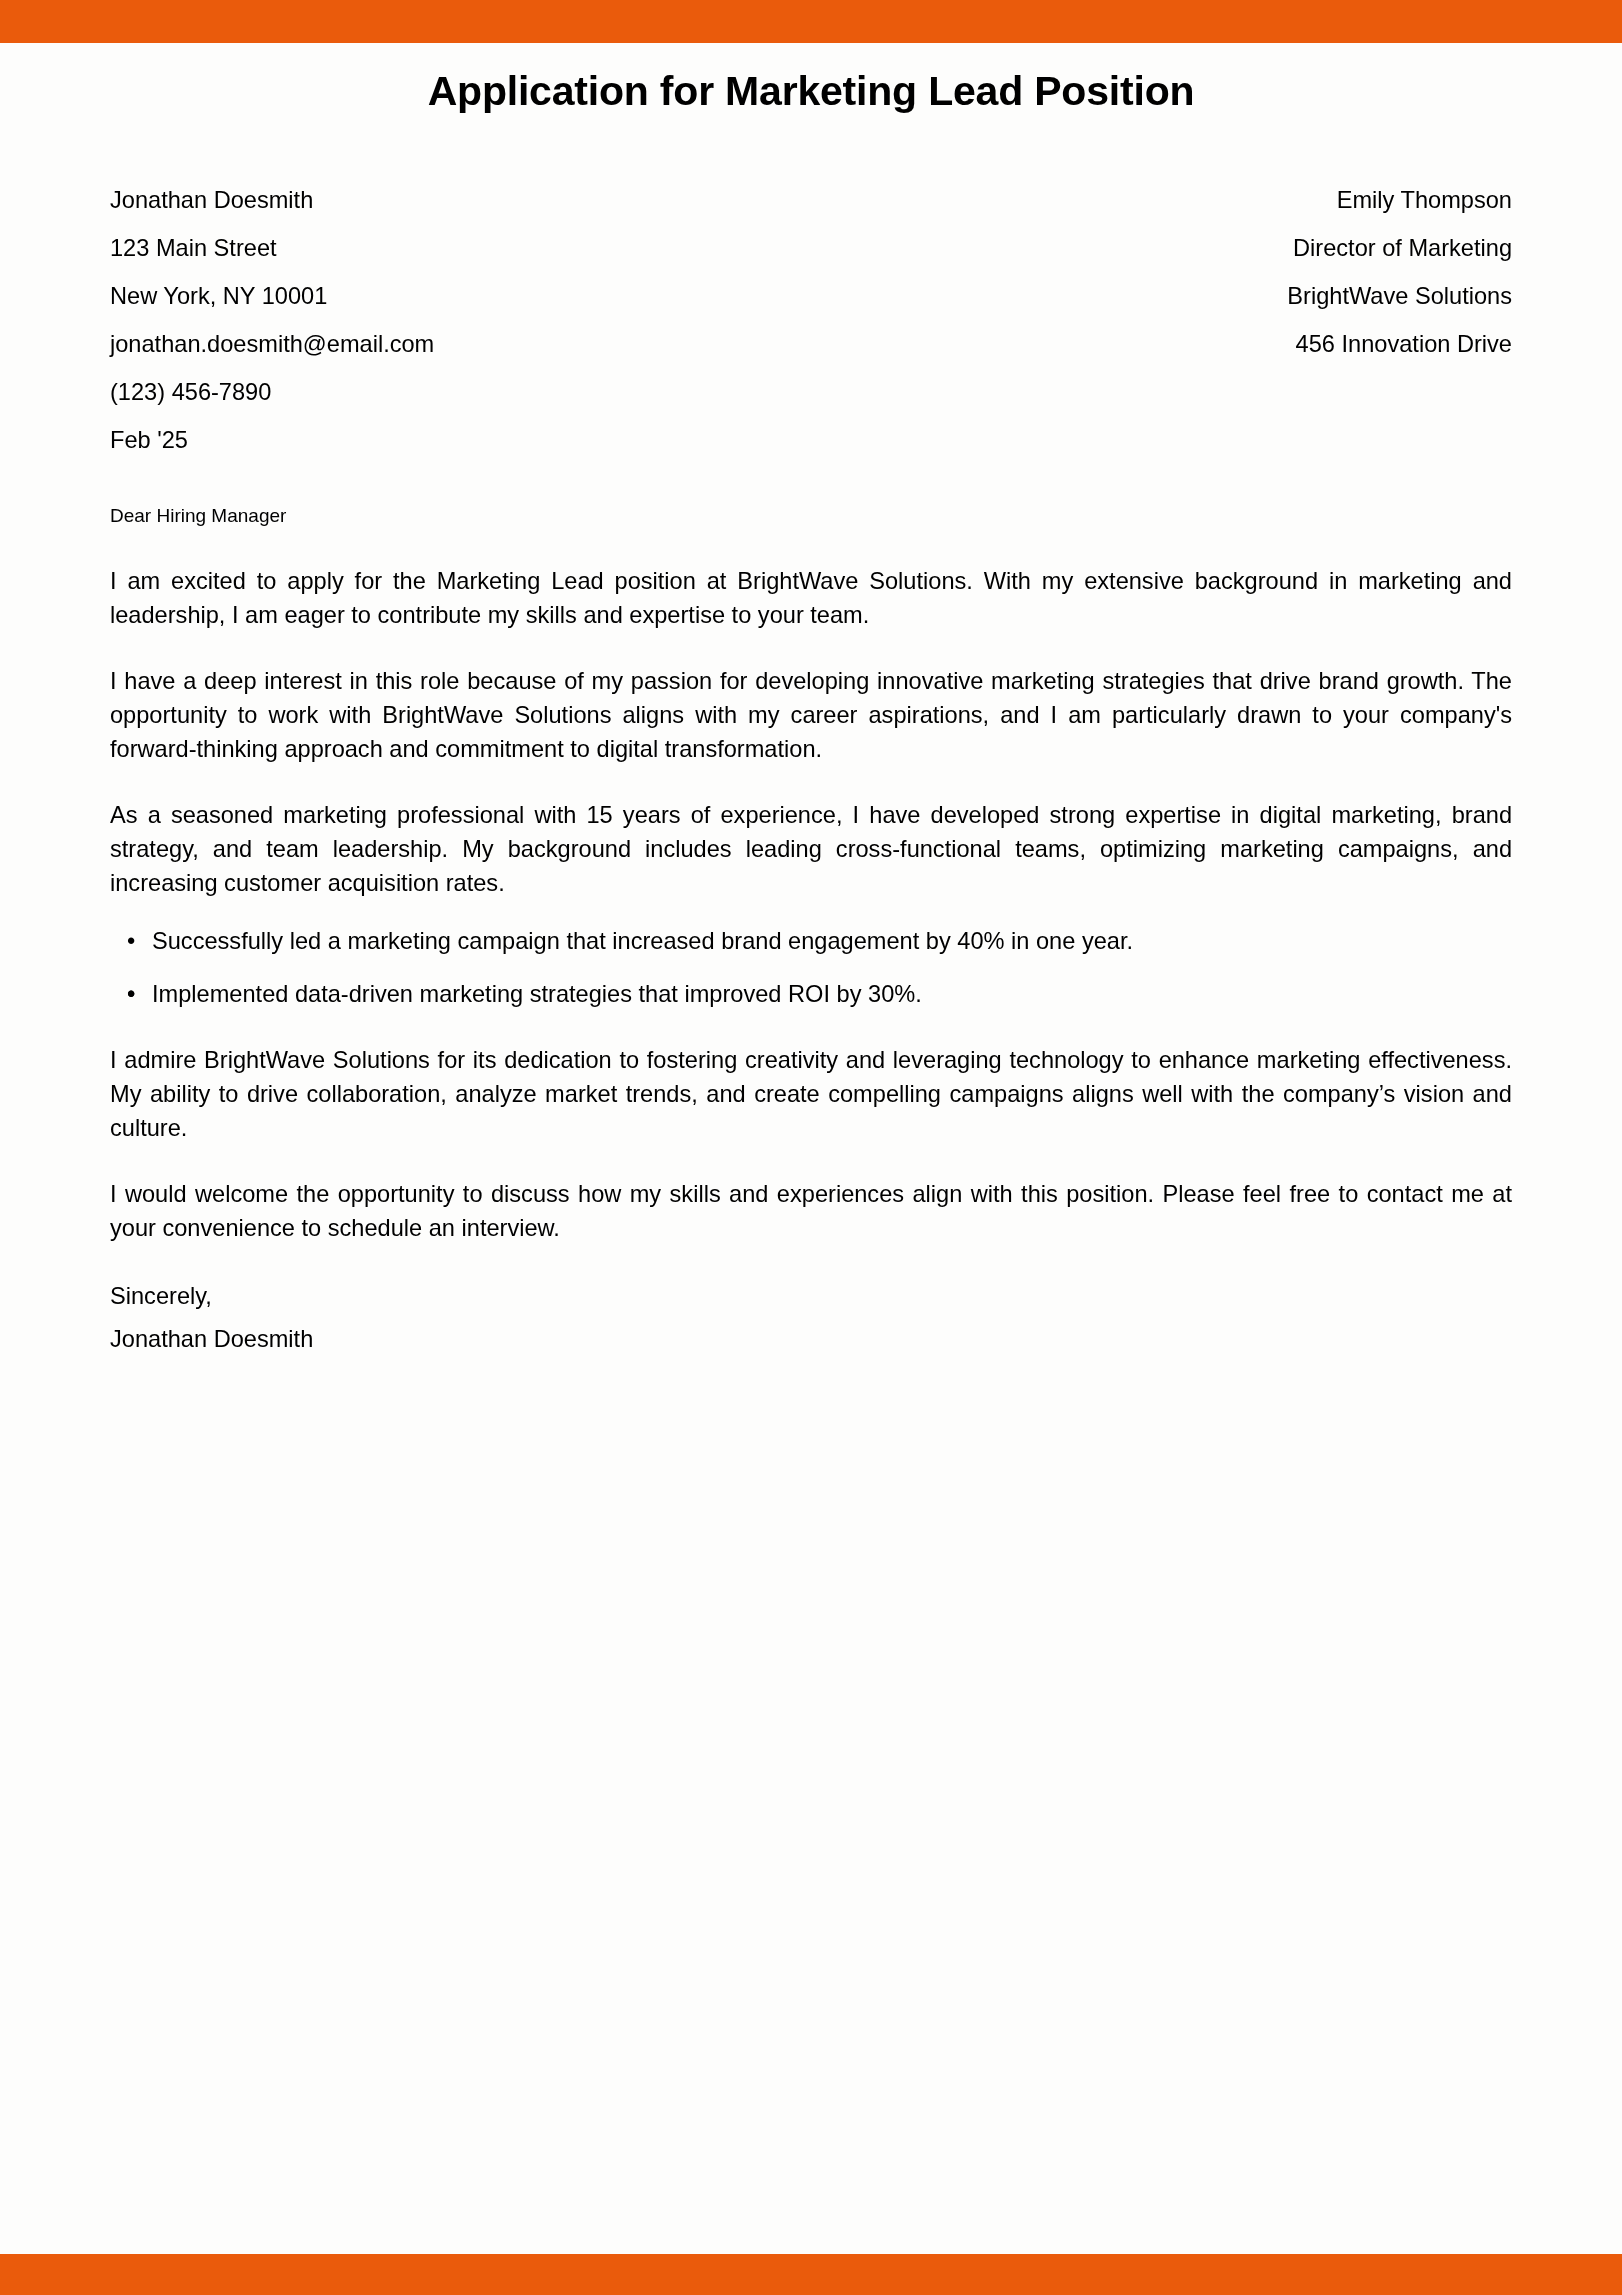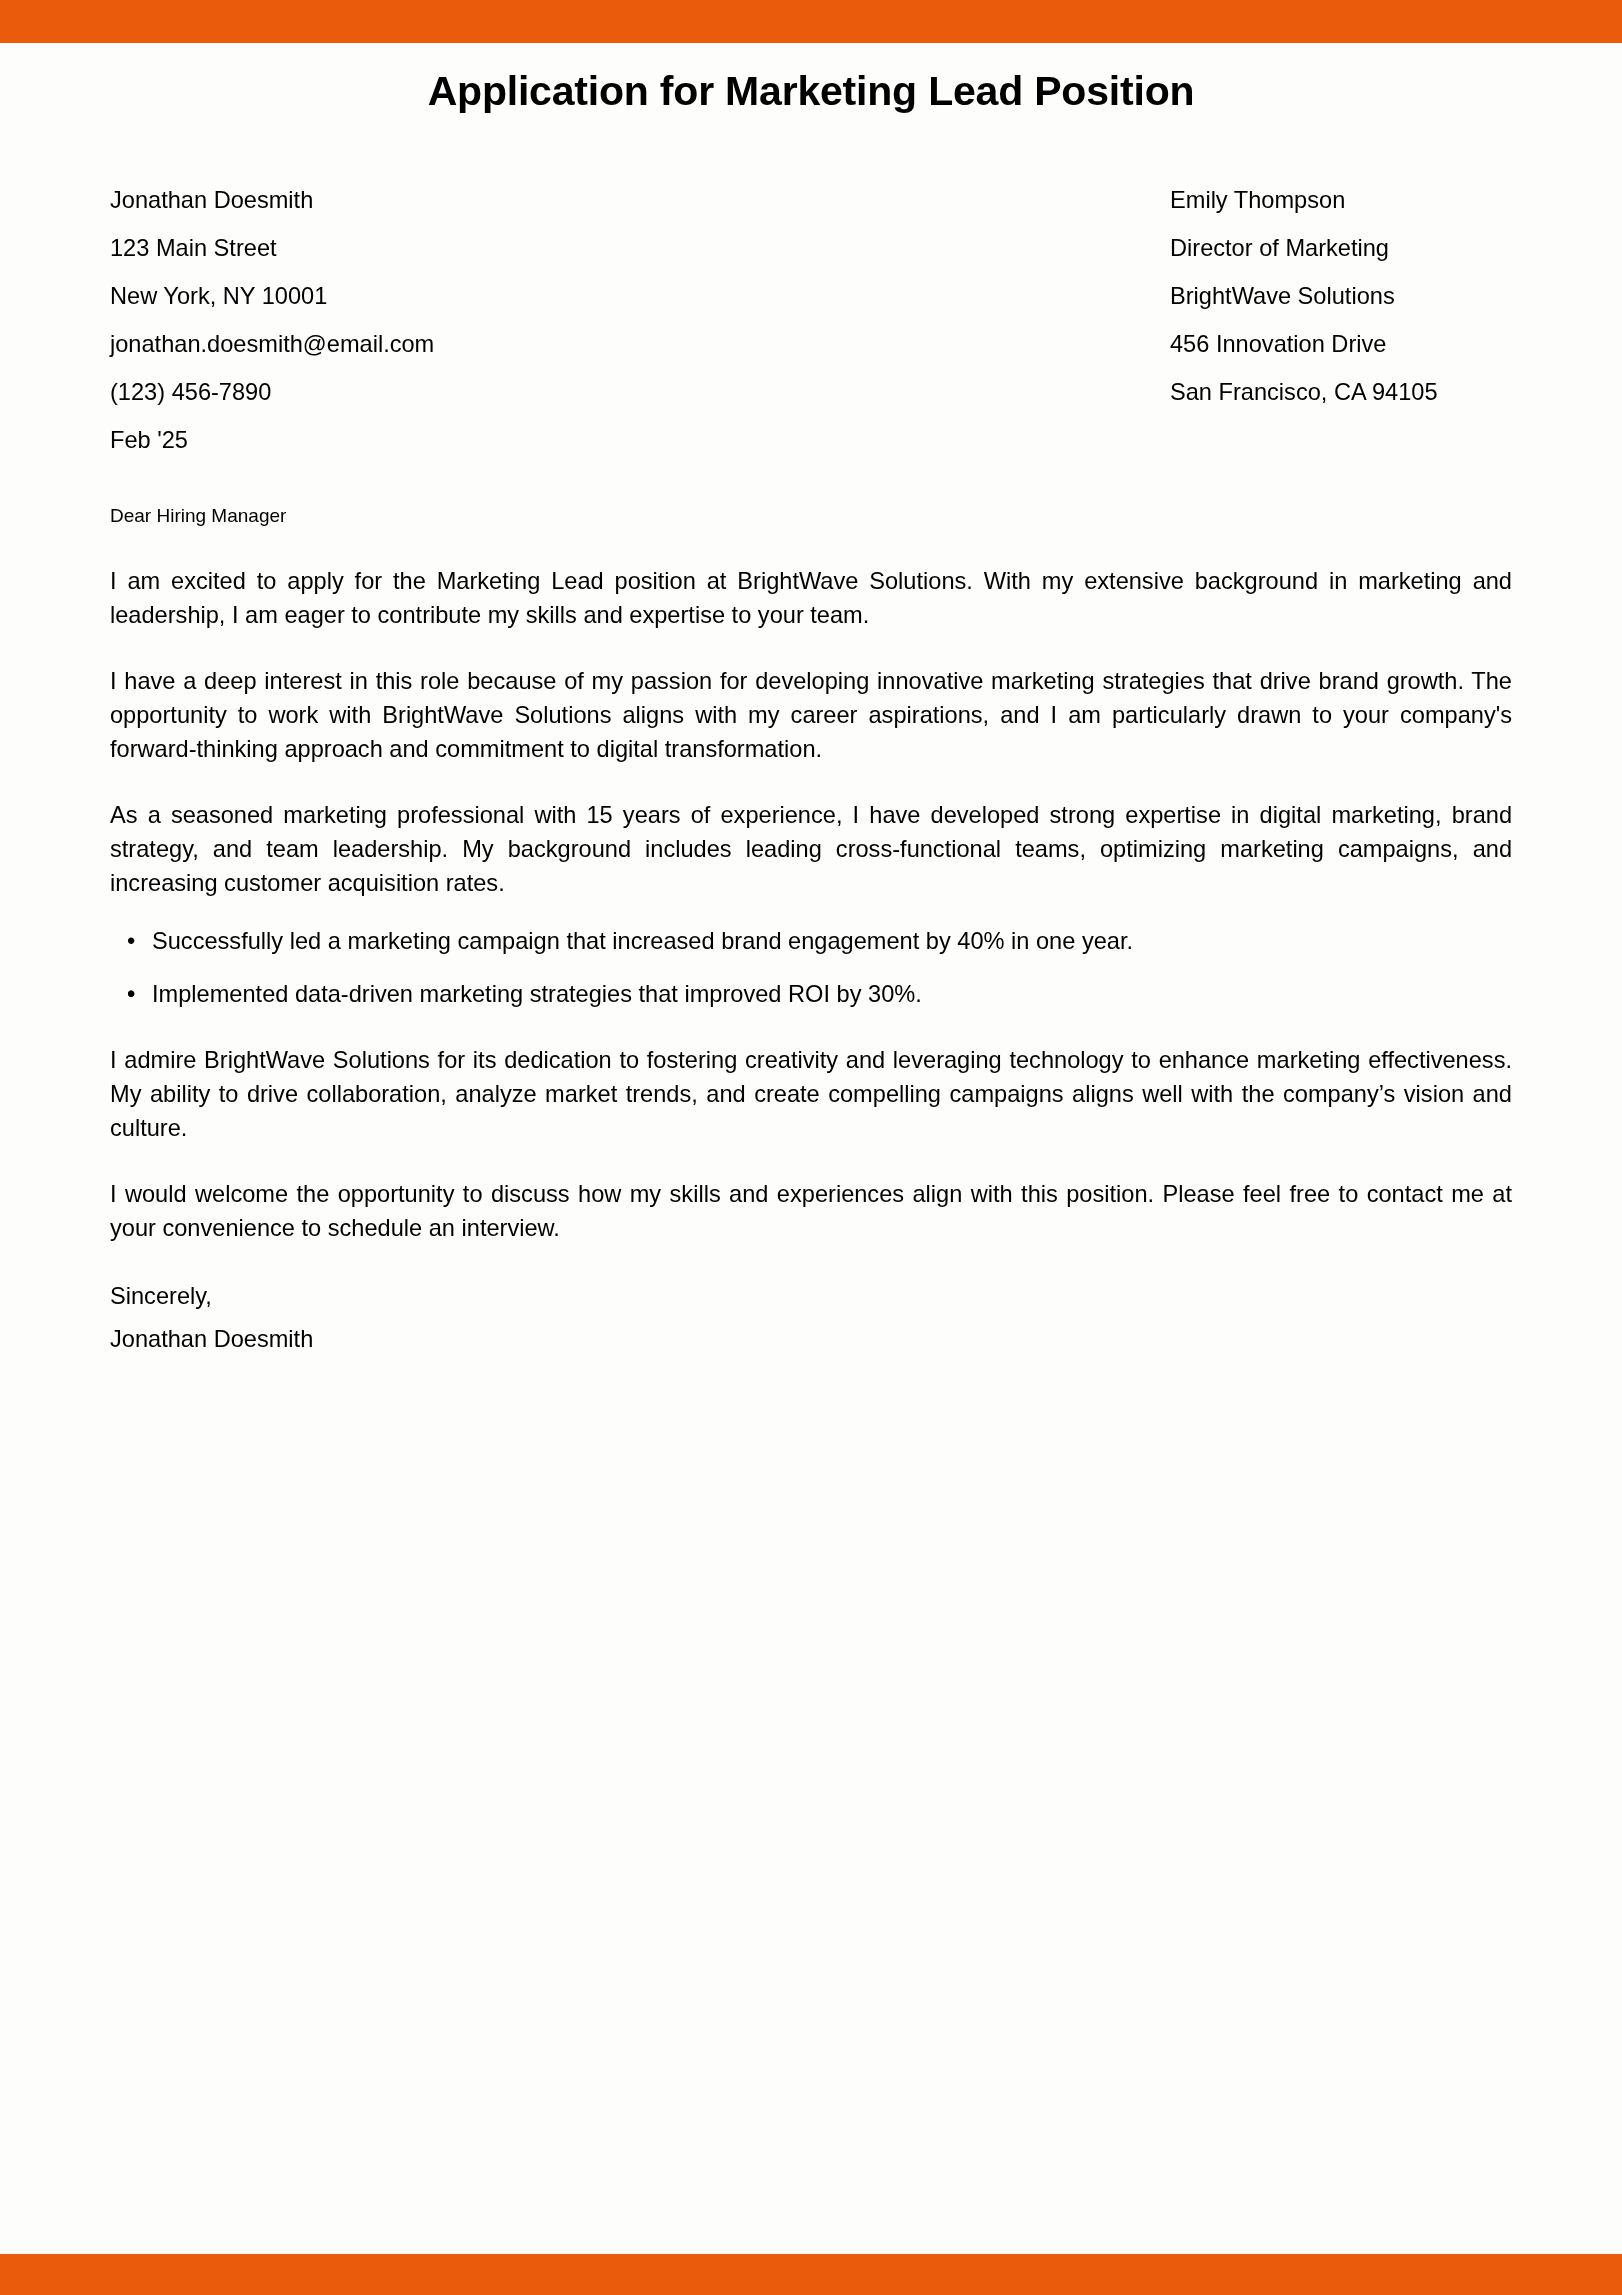--- a/index.html
+++ b/index.html
@@ -50,21 +50,21 @@
 
   .address-block {
     display: flex;
     margin-top: 63px;
   }
   .address-col {
     display: flex;
     flex-direction: column;
   }
   .address-col.sender { width: 1060px; }
-  .address-col.recipient { width: 342px; }
+  .address-col.recipient { width: 342px; align-items: flex-end; }
 
   .addr-line {
     font-size: 23.6px;
     line-height: 48px;
     white-space: nowrap;
   }
 
   .salutation {
     margin-top: 35px;
     font-size: 19px;
@@ -128,21 +128,20 @@
         <div class="addr-line">jonathan.doesmith@email.com</div>
         <div class="addr-line">(123) 456-7890</div>
         <div class="addr-line">Feb '25</div>
       </div>
 
       <div class="address-col recipient">
         <div class="addr-line">Emily Thompson</div>
         <div class="addr-line">Director of Marketing</div>
         <div class="addr-line">BrightWave Solutions</div>
         <div class="addr-line">456 Innovation Drive</div>
-        <div class="addr-line">San Francisco, CA 94105</div>
       </div>
 
     </div>
 
     <div class="salutation">Dear Hiring Manager</div>
 
     <p class="para">I am excited to apply for the Marketing Lead position at BrightWave Solutions. With my extensive background in marketing and leadership, I am eager to contribute my skills and expertise to your team.</p>
     <p class="para">I have a deep interest in this role because of my passion for developing innovative marketing strategies that drive brand growth. The opportunity to work with BrightWave Solutions aligns with my career aspirations, and I am particularly drawn to your company's forward-thinking approach and commitment to digital transformation.</p>
     <p class="para">As a seasoned marketing professional with 15 years of experience, I have developed strong expertise in digital marketing, brand strategy, and team leadership. My background includes leading cross-functional teams, optimizing marketing campaigns, and increasing customer acquisition rates.</p>
 

